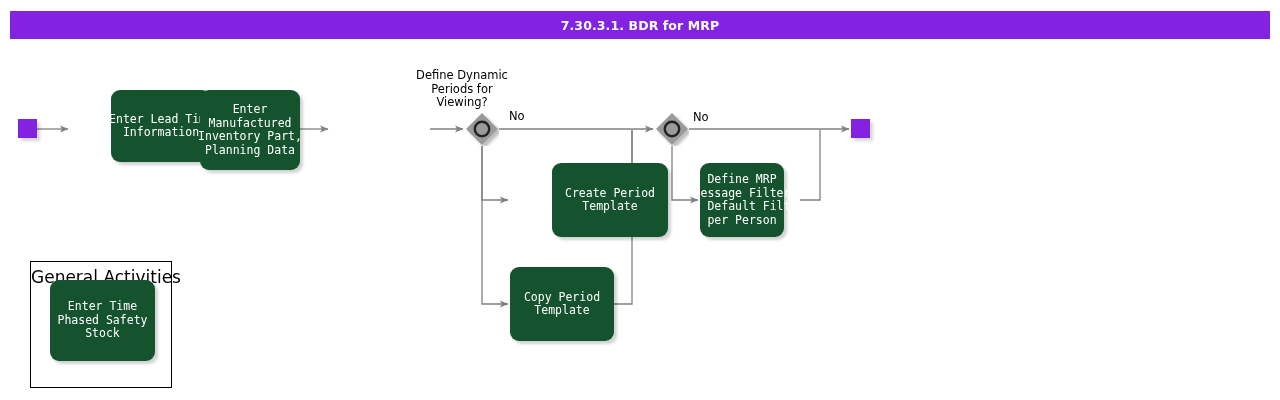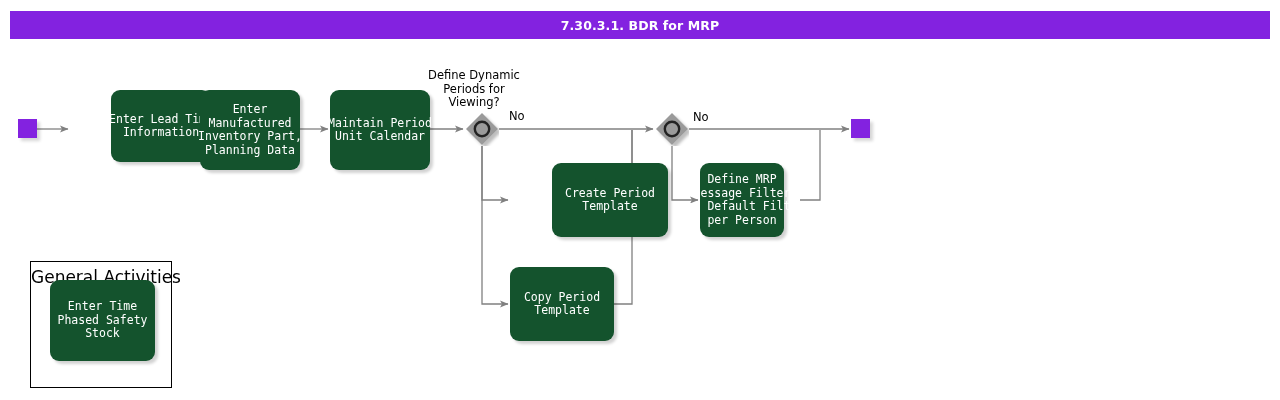--- a/index.html
+++ b/index.html
@@ -114,24 +114,20 @@
 Information</span>
   </div>
 
   <div class="task" style="left:200px;top:90px;width:100px;height:80px;">
     <span class="task-label">Enter
 Manufactured
 Inventory Part,
 Planning Data</span>
   </div>
 
-  <div class="task" style="left:330px;top:90px;width:100px;height:80px;">
-    <span class="task-label">Maintain Period
-Unit Calendar</span>
-  </div>
 
   <div class="task" style="left:510px;top:163px;width:116px;height:74px;margin-left:42px;">
     <span class="task-label">Create Period
 Template</span>
   </div>
 
   <div class="task" style="left:510px;top:267px;width:104px;height:74px;">
     <span class="task-label">Copy Period
 Template</span>
   </div>
@@ -144,21 +140,21 @@
   </div>
 
   <div class="gateway" style="left:465px;top:112px;">
     <svg width="34" height="34" viewBox="0 0 34 34">
       <g filter="url(#shadow)">
         <path d="M17,1 L33,17 L17,33 L1,17 Z" fill="#9a9a9a"></path>
       </g>
       <circle cx="17" cy="17" r="7.2" fill="#9a9a9a" stroke="#222222" stroke-width="2.4"></circle>
     </svg>
   </div>
-  <div class="gw-label" style="left:404px;top:69px;width:140px;">Define Dynamic
+  <div class="gw-label" style="left:392px;top:69px;width:140px;">Define Dynamic
 Periods for
 Viewing?</div>
   <div class="edge-label" style="left:509px;top:110px;">No</div>
 
   <div class="gateway" style="left:655px;top:112px;">
     <svg width="34" height="34" viewBox="0 0 34 34">
       <g filter="url(#shadow)">
         <path d="M17,1 L33,17 L17,33 L1,17 Z" fill="#9a9a9a"></path>
       </g>
       <circle cx="17" cy="17" r="7.2" fill="#9a9a9a" stroke="#222222" stroke-width="2.4"></circle>

